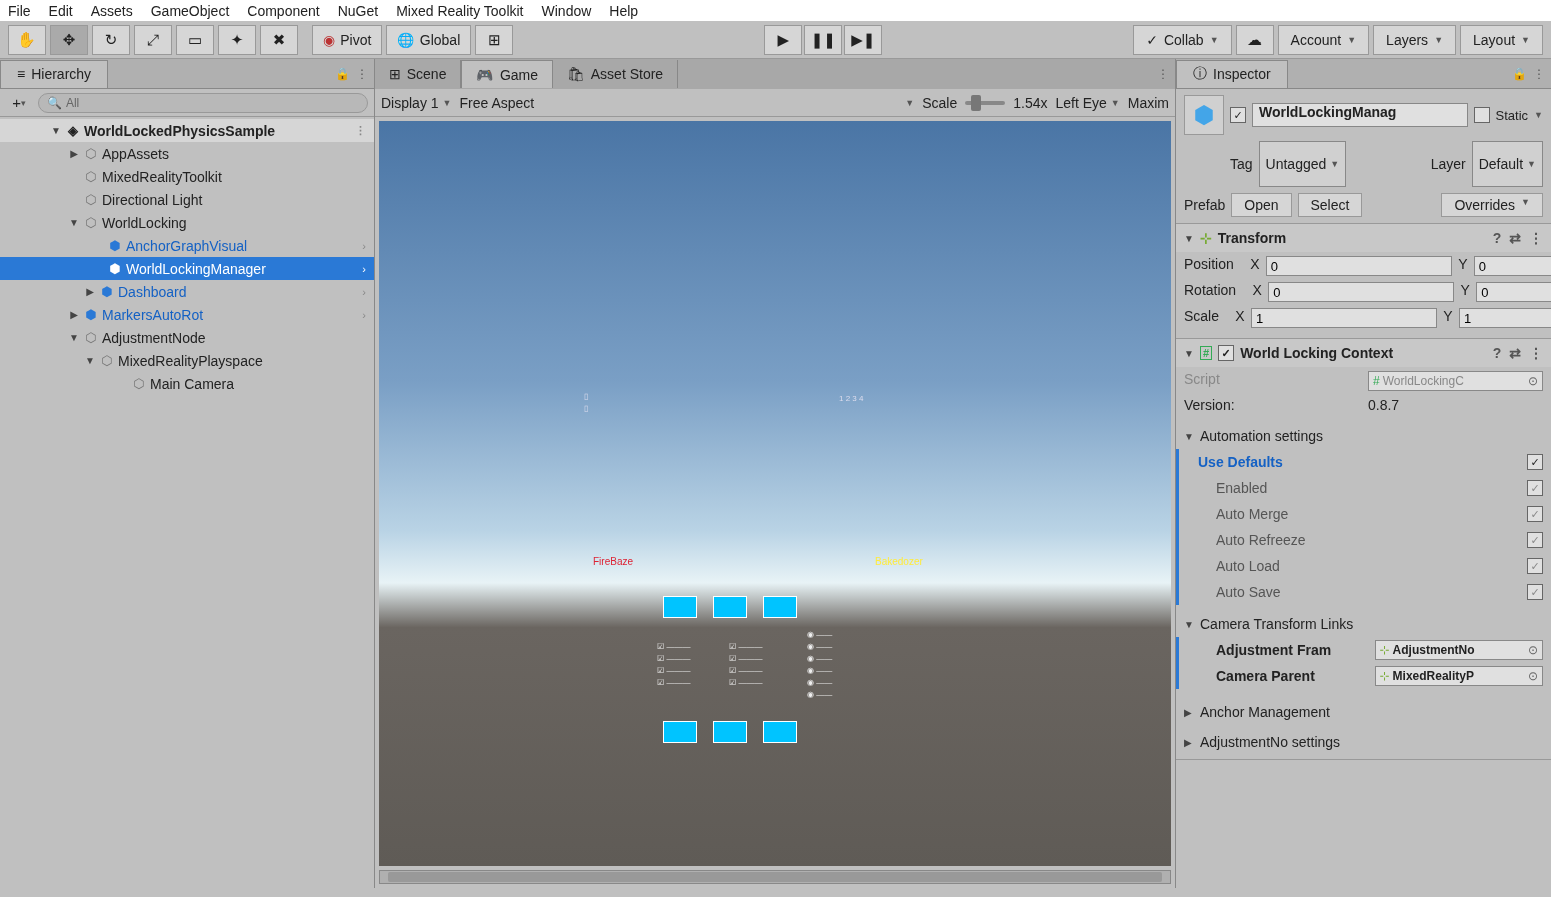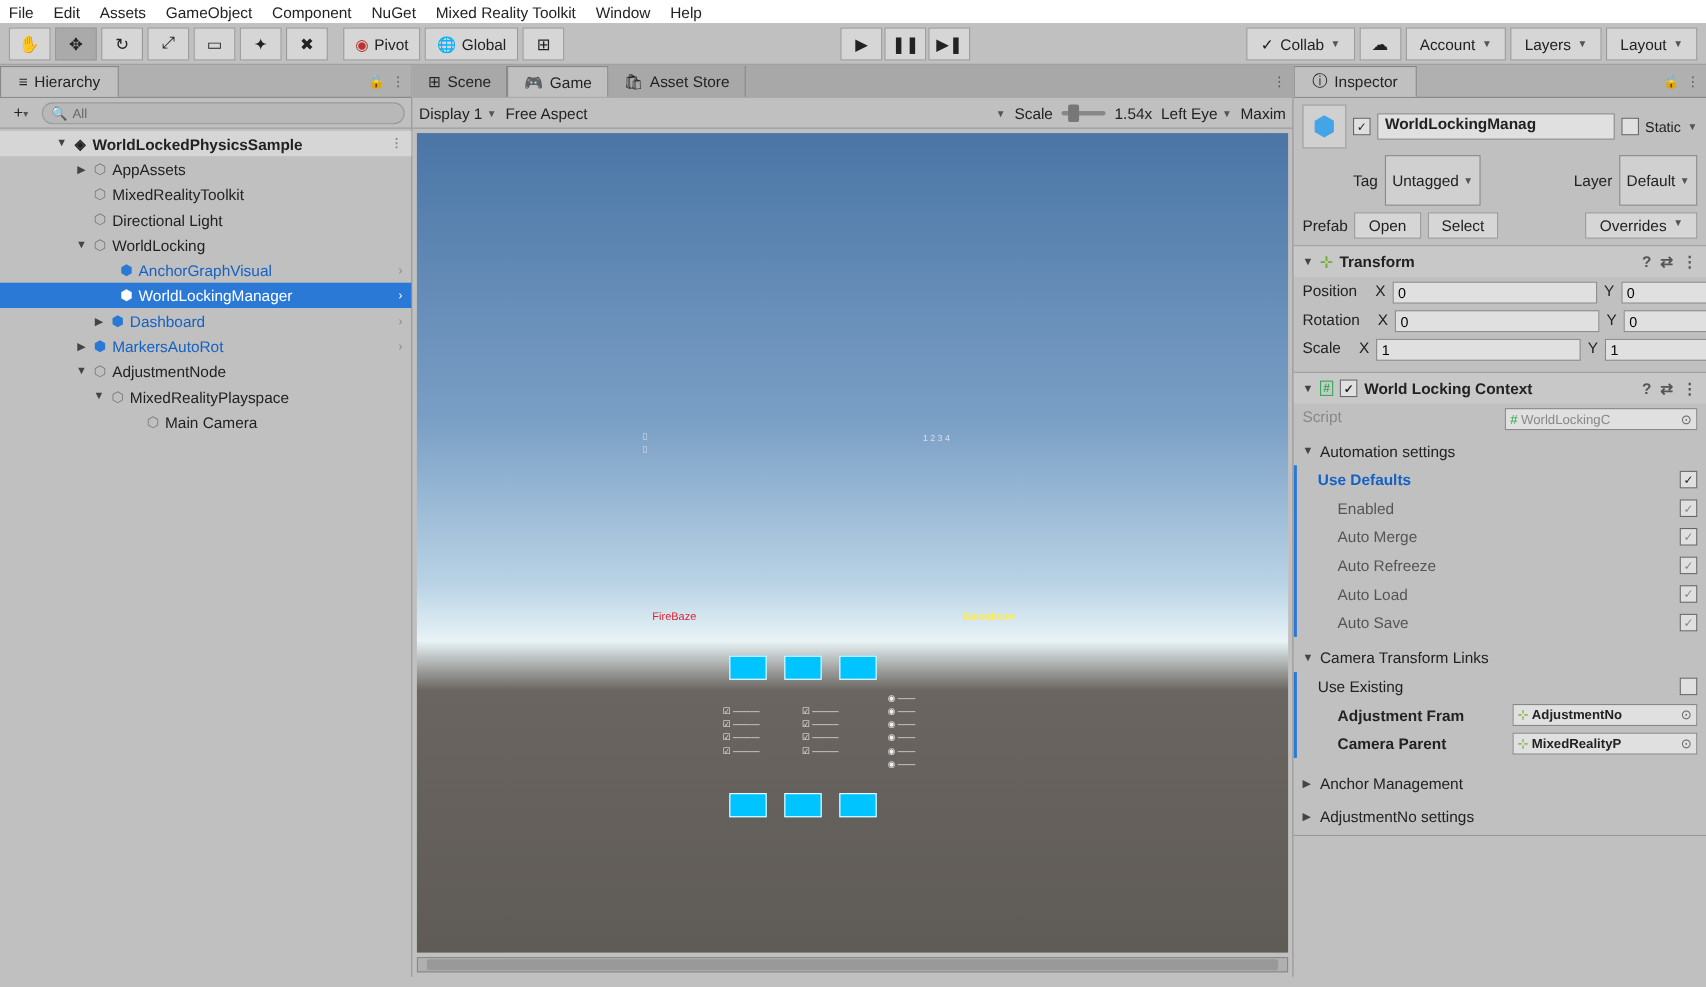--- a/index.html
+++ b/index.html
@@ -395,20 +395,24 @@
     </div>
     <div class="comp-body">
       <div class="prop-row" style="color:#888">
             <span class="prop-label" style="width:170px">Script</span>
         <div class="obj-field" style="color:#888">
               <span style="color:#3a5">#</span>
               <span>WorldLockingC</span>
               <span class="obj-dot">⊙</span>
             </div>
           </div>
+      <div class="prop-row">
+            <span class="prop-label" style="width:170px">Version:</span>
+            <span>0.8.7</span>
+          </div>
       <div class="foldout">
             <span class="fold-arrow">▼</span>
             <span>Automation settings</span>
           </div>
       <div class="bar-blue">
       <div class="subprop highlight">
               <span class="lbl">Use Defaults</span>
               <div class="chk">✓</div>
             </div>
       <div class="subprop l2">
@@ -430,24 +434,20 @@
       <div class="subprop l2">
               <span class="lbl">Auto Save</span>
               <div class="chk">✓</div>
             </div>
       </div>
       <div class="foldout" style="margin-top:6px">
             <span class="fold-arrow">▼</span>
             <span>Camera Transform Links</span>
           </div>
       <div class="bar-blue">
-      <div class="subprop">
-              <span class="lbl">Use Existing</span>
-              <div class="chk"></div>
-            </div>
       <div class="subprop l2" style="color:#222">
               <span class="lbl" style="font-weight:bold;color:#222">Adjustment Fram</span>
         <div class="obj-field">
                 <span style="color:#7a3">⊹</span>
                 <span style="font-weight:bold">AdjustmentNo</span>
                 <span class="obj-dot">⊙</span>
               </div>
             </div>
       <div class="subprop l2" style="color:#222">
               <span class="lbl" style="font-weight:bold;color:#222">Camera Parent</span>

